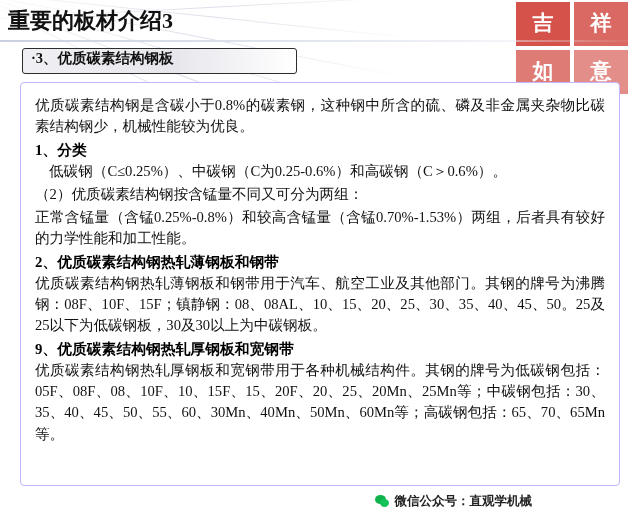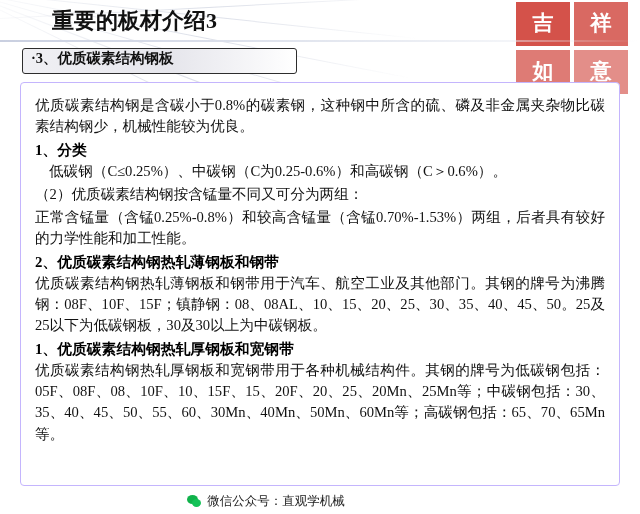--- a/index.html
+++ b/index.html
@@ -47,21 +47,20 @@
     line-height:1;
     text-align:center;
   }
   .title{
     position:absolute;left:8px;top:6px;
     font-family:"Liberation Serif","DejaVu Serif",serif;
     font-weight:bold;
     font-size:22px;
     color:#111;
     letter-spacing:0px;
-    margin-left:44px;
   }
   .title-rule{
     position:absolute;left:0;top:40px;width:640px;height:2px;
     background:linear-gradient(90deg,#c9cfe0 0%,#e8ebf2 60%,rgba(255,255,255,0) 100%);
   }
   .subhead{
     position:absolute;left:22px;top:48px;
     width:275px;height:26px;
     background:linear-gradient(90deg,#f0f0f4 0%,#e6e6ec 55%,#ffffff 100%);
     border:1px solid #2d2d2d;
@@ -95,22 +94,22 @@
   .hd{
     font-family:"Liberation Serif","DejaVu Serif",serif;
     font-size:14.8px;
     font-weight:bold;
     color:#000000;
     margin:3px 0 1px 0;
   }
   .sub2{ padding-left:14px; }
   .footer{
     position:absolute;left:0;bottom:0;width:542px;height:26px;
-    display:flex;align-items:center;justify-content:center;
-    padding-right:10px;box-sizing:border-box;
+    display:flex;align-items:center;justify-content:flex-end;
+    padding-right:10px;box-sizing:border-box;font-weight:bold;
   }
   .wxlogo{
     width:15px;height:13px;margin-right:5px;
     position:relative;display:inline-block;
   }
   .wxlogo .b1,.wxlogo .b2{
     position:absolute;border-radius:50%;
     background:#10b24b;
   }
   .wxlogo .b1{left:0;top:0;width:11px;height:9px;}
@@ -153,21 +152,21 @@
   </div>
 
   <div class="panel">
     <p class="para">优质碳素结构钢是含碳小于0.8%的碳素钢，这种钢中所含的硫、磷及非金属夹杂物比碳素结构钢少，机械性能较为优良。</p>
     <p class="hd">1、分类</p>
     <p class="para sub2">低碳钢（C≤0.25%）、中碳钢（C为0.25-0.6%）和高碳钢（C＞0.6%）。</p>
     <p class="para">（2）优质碳素结构钢按含锰量不同又可分为两组：</p>
     <p class="para">正常含锰量（含锰0.25%-0.8%）和较高含锰量（含锰0.70%-1.53%）两组，后者具有较好的力学性能和加工性能。</p>
     <p class="hd">2、优质碳素结构钢热轧薄钢板和钢带</p>
     <p class="para">优质碳素结构钢热轧薄钢板和钢带用于汽车、航空工业及其他部门。其钢的牌号为沸腾钢：08F、10F、15F；镇静钢：08、08AL、10、15、20、25、30、35、40、45、50。25及25以下为低碳钢板，30及30以上为中碳钢板。</p>
-    <p class="hd">1、优质碳素结构钢热轧厚钢板和宽钢带</p>
+    <p class="hd">9、优质碳素结构钢热轧厚钢板和宽钢带</p>
     <p class="para">优质碳素结构钢热轧厚钢板和宽钢带用于各种机械结构件。其钢的牌号为低碳钢包括：05F、08F、08、10F、10、15F、15、20F、20、25、20Mn、25Mn等；中碳钢包括：30、35、40、45、50、55、60、30Mn、40Mn、50Mn、60Mn等；高碳钢包括：65、70、65Mn等。</p>
   </div>
 
   <div class="footer">
     <span class="wxlogo">
       <span class="b1"></span>
         <span class="b2"></span>
     </span>
     <span class="footer-text">微信公众号：直观学机械</span>
   </div>

